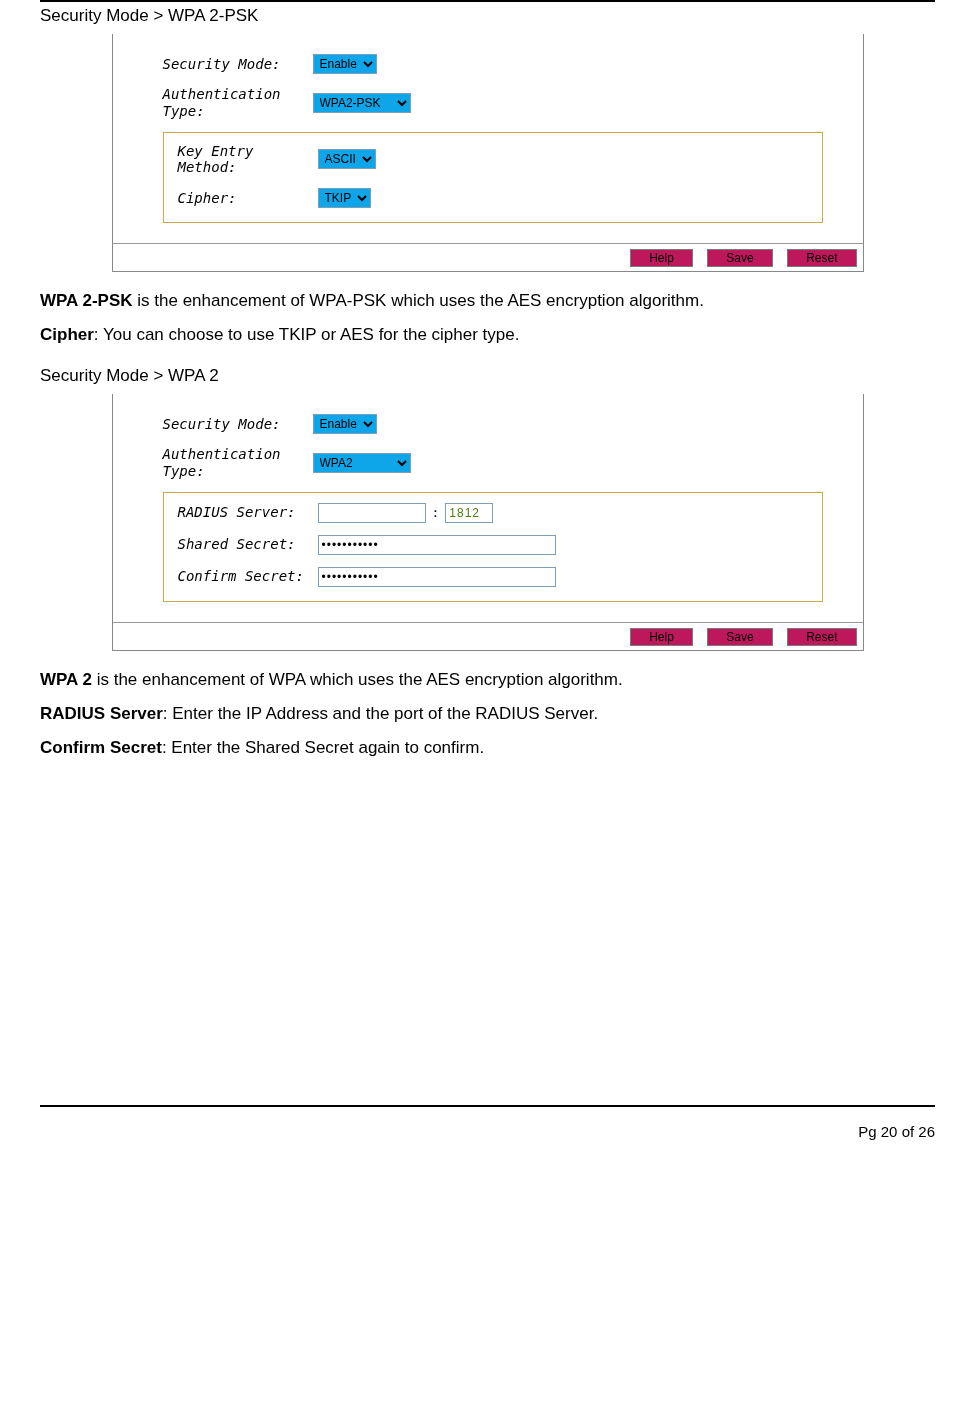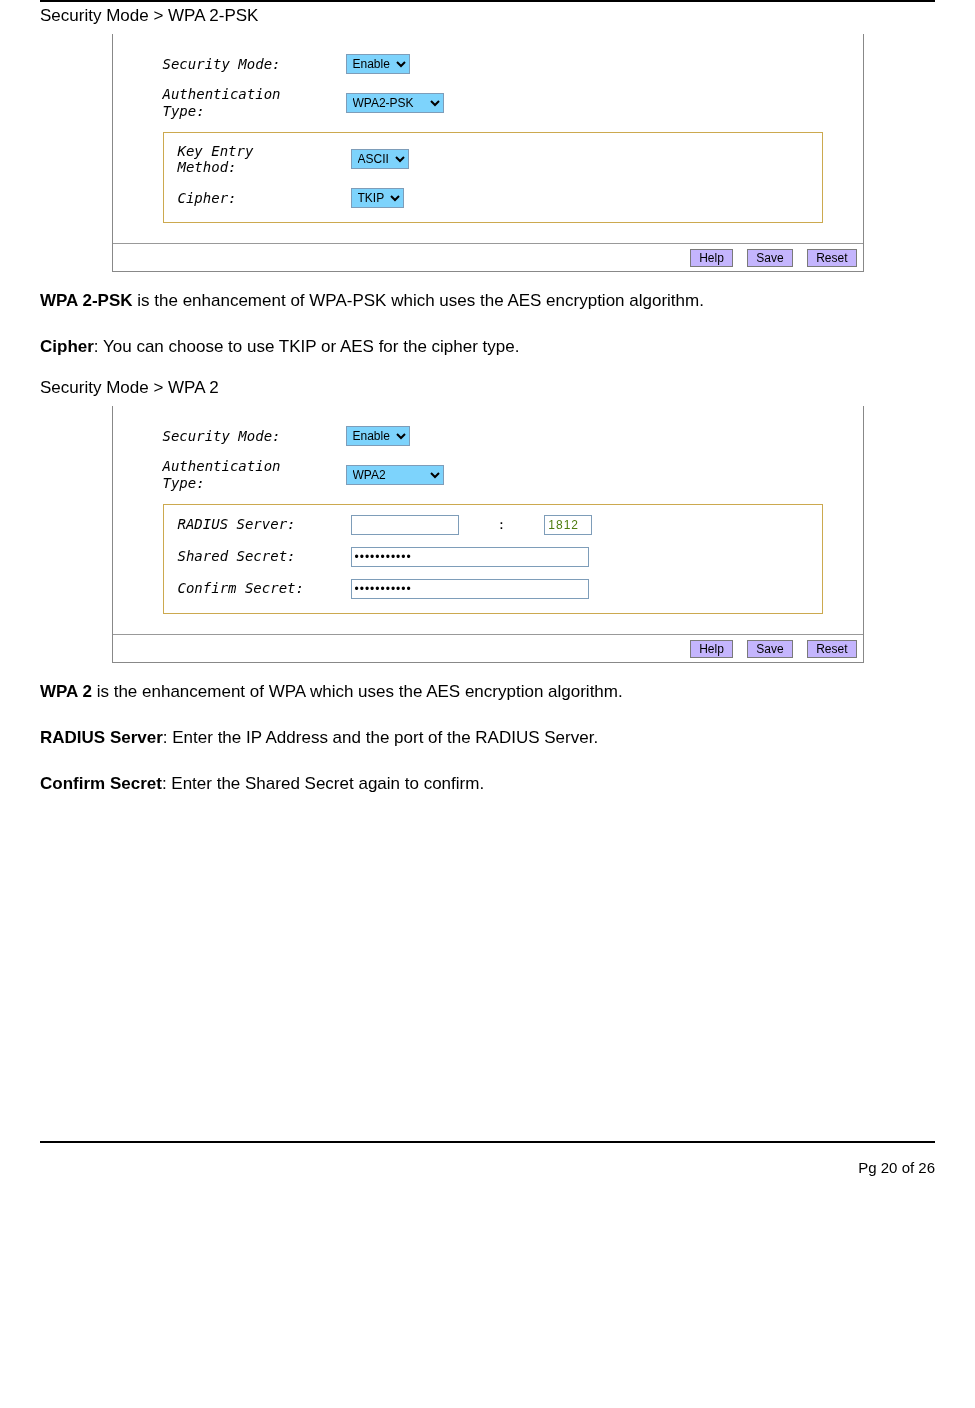--- a/index.html
+++ b/index.html
@@ -30,38 +30,37 @@
       border-bottom: 1px solid #888;
       background: #fff;
     }
     .panel-inner {
       padding: 20px 40px 10px 50px;
     }
     .row {
       display: flex;
       align-items: center;
       margin-bottom: 12px;
-      gap: 33px;
     }
     .lbl {
       width: 150px;
       font-family: "Lucida Console", Monaco, monospace;
       font-size: 14px;
       font-style: italic;
       line-height: 1.2;
     }
     .bordered-group {
       border: 1px solid #cca94f;
       padding: 10px 14px 2px 14px;
       margin-top: 12px;
       margin-bottom: 10px;
     }
     .sel {
       border: 1px solid #7e9db9;
-      background: #7dd3fc;
+      background: #0ea5e9;
       font-family: Arial, sans-serif;
       font-size: 12px;
       color: #000;
       padding: 1px 2px;
       height: 20px;
     }
     .sel-blue {
       color: #0030cc;
     }
     .input-txt {
@@ -73,31 +72,31 @@
       padding: 0 3px;
       letter-spacing: 1px;
     }
     .button-bar {
       border-top: 1px solid #999;
       padding: 4px 6px;
       text-align: right;
     }
     .btn {
       border: 1px solid #7a7a7a;
-      background: #c4b5fd;
+      background: #be185d;
       font-family: Arial, sans-serif;
       font-size: 12px;
-      padding: 1px 8px;
+      padding: 1px 18px;
       margin-left: 10px;
       cursor: pointer;
     }
     .body-text {
       font-size: 17px;
       line-height: 2.0;
-      margin: 12px 0;
+      margin: 0 0;
     }
     .jst {
       text-align: justify;
     }
     .footer-area {
       margin-top: 340px;
       border-top: 2px solid #000;
       padding-top: 16px;
       text-align: right;
       font-size: 15px;

